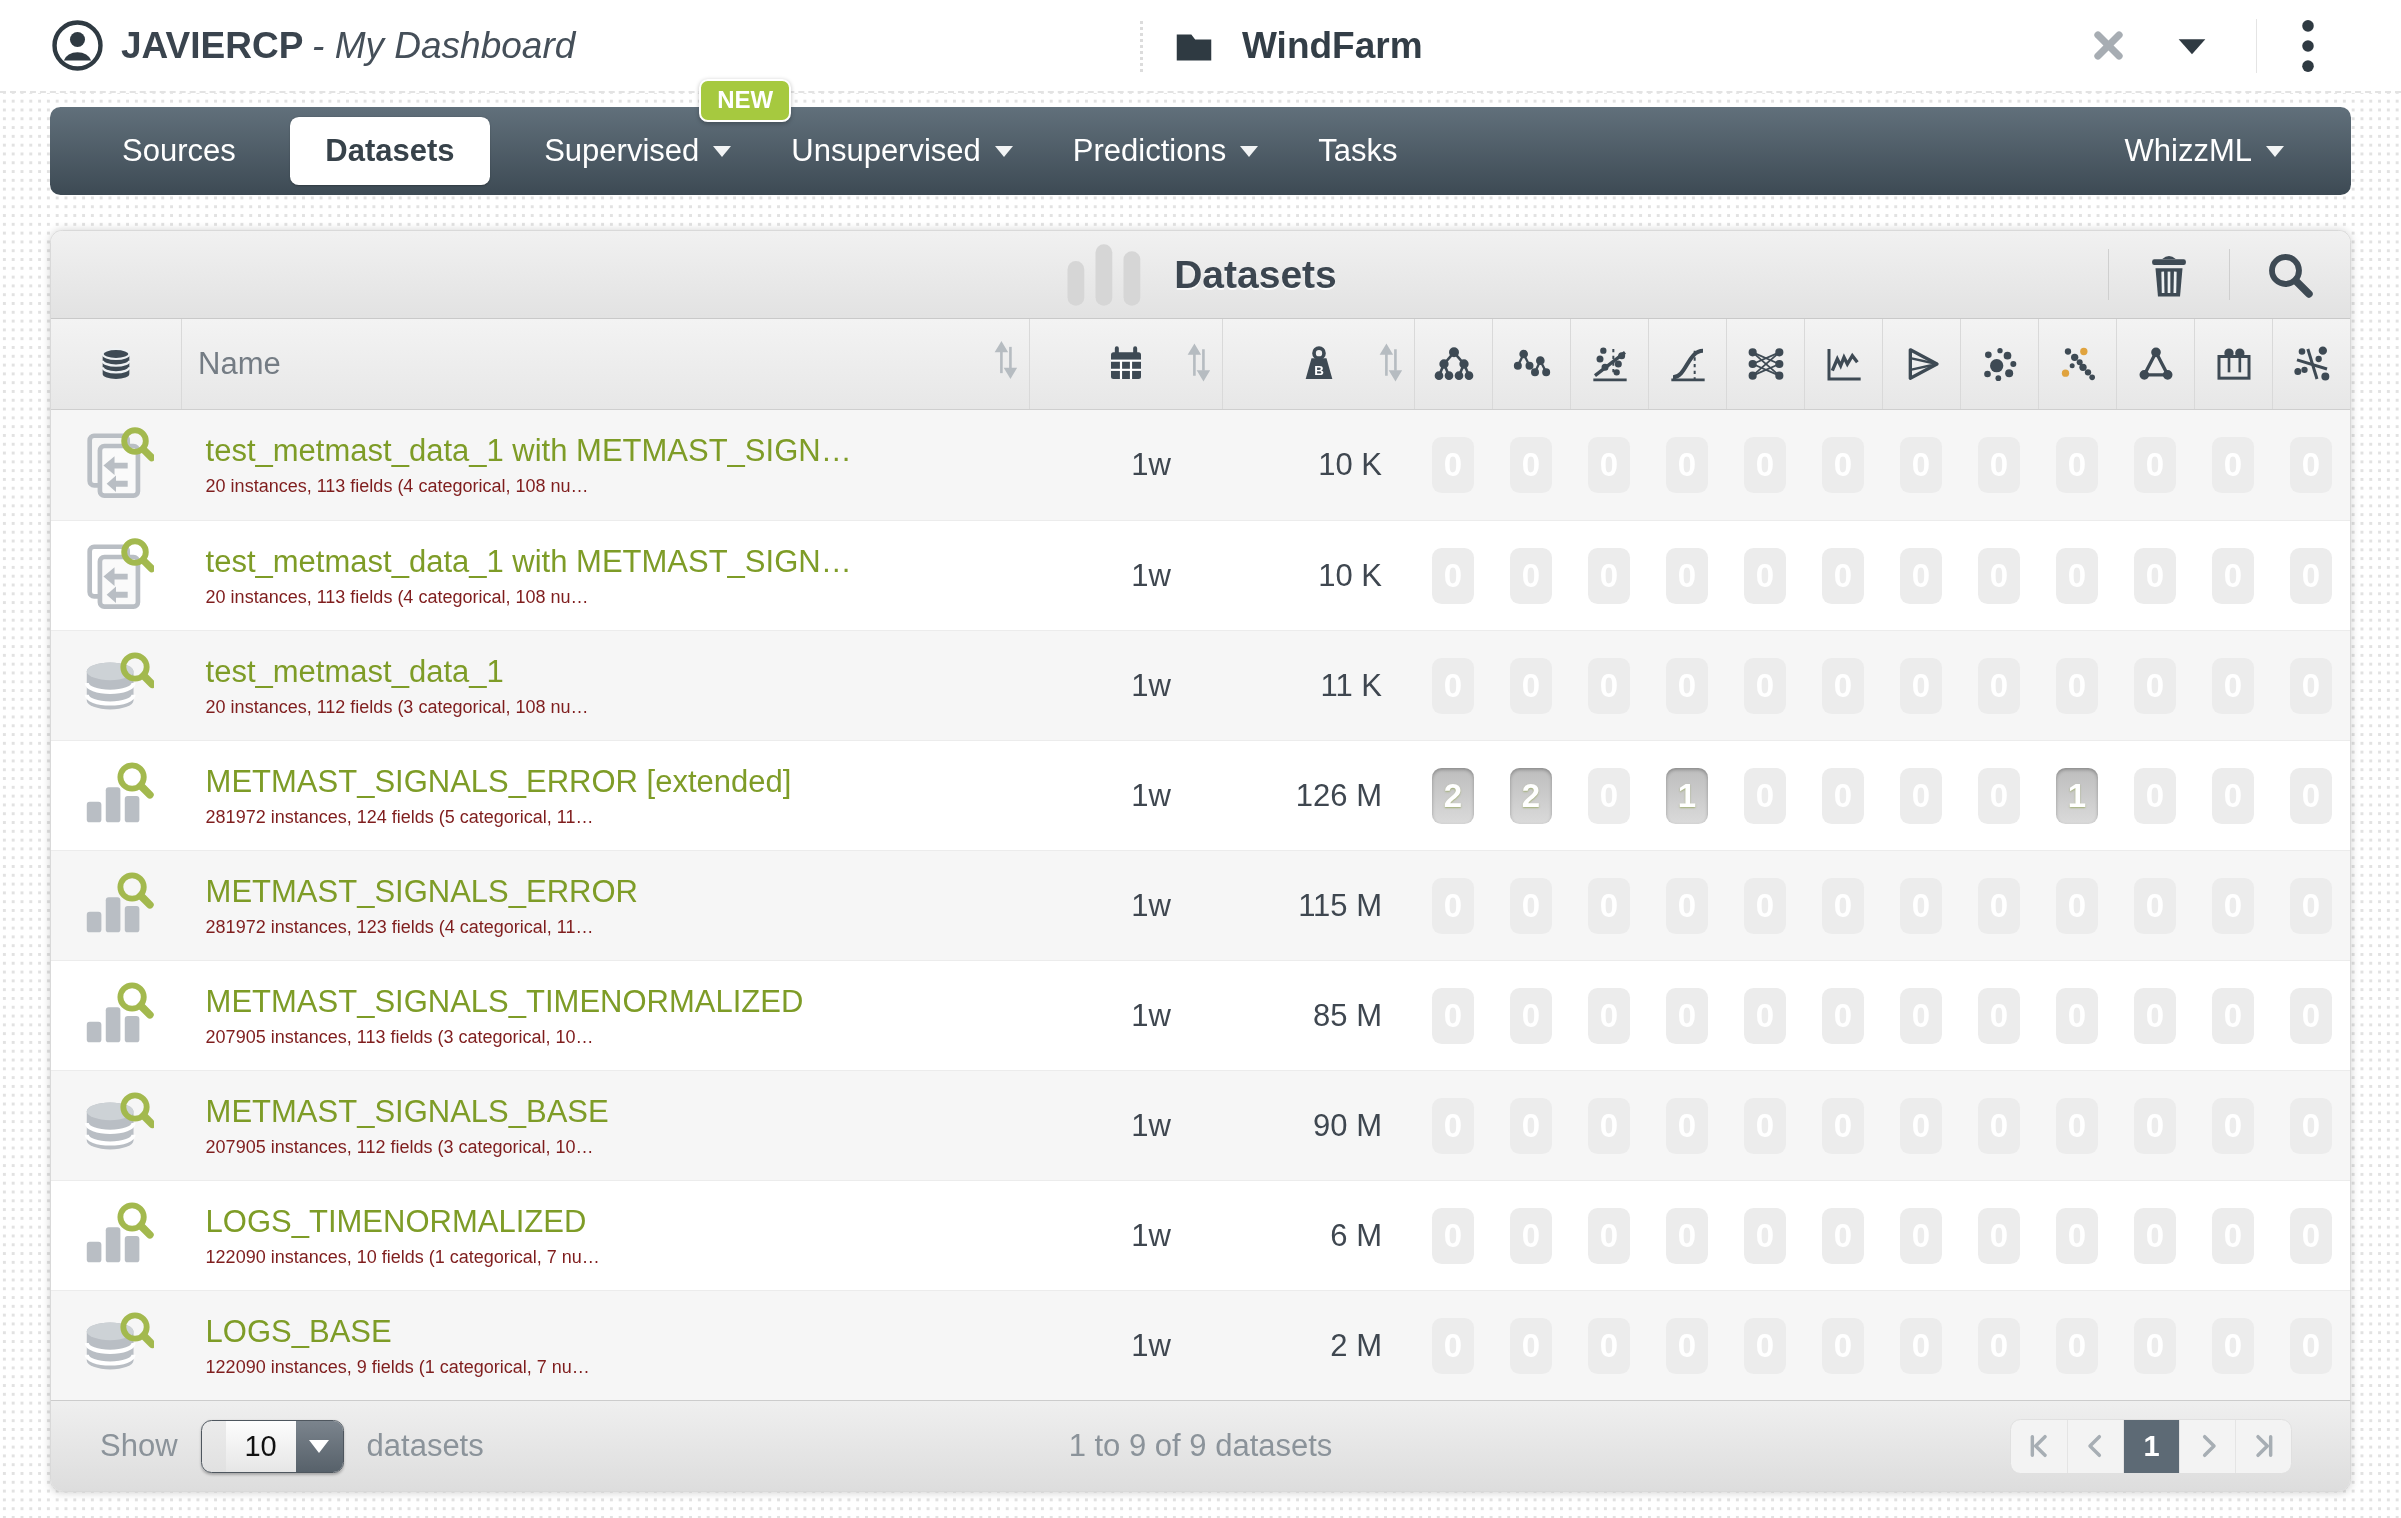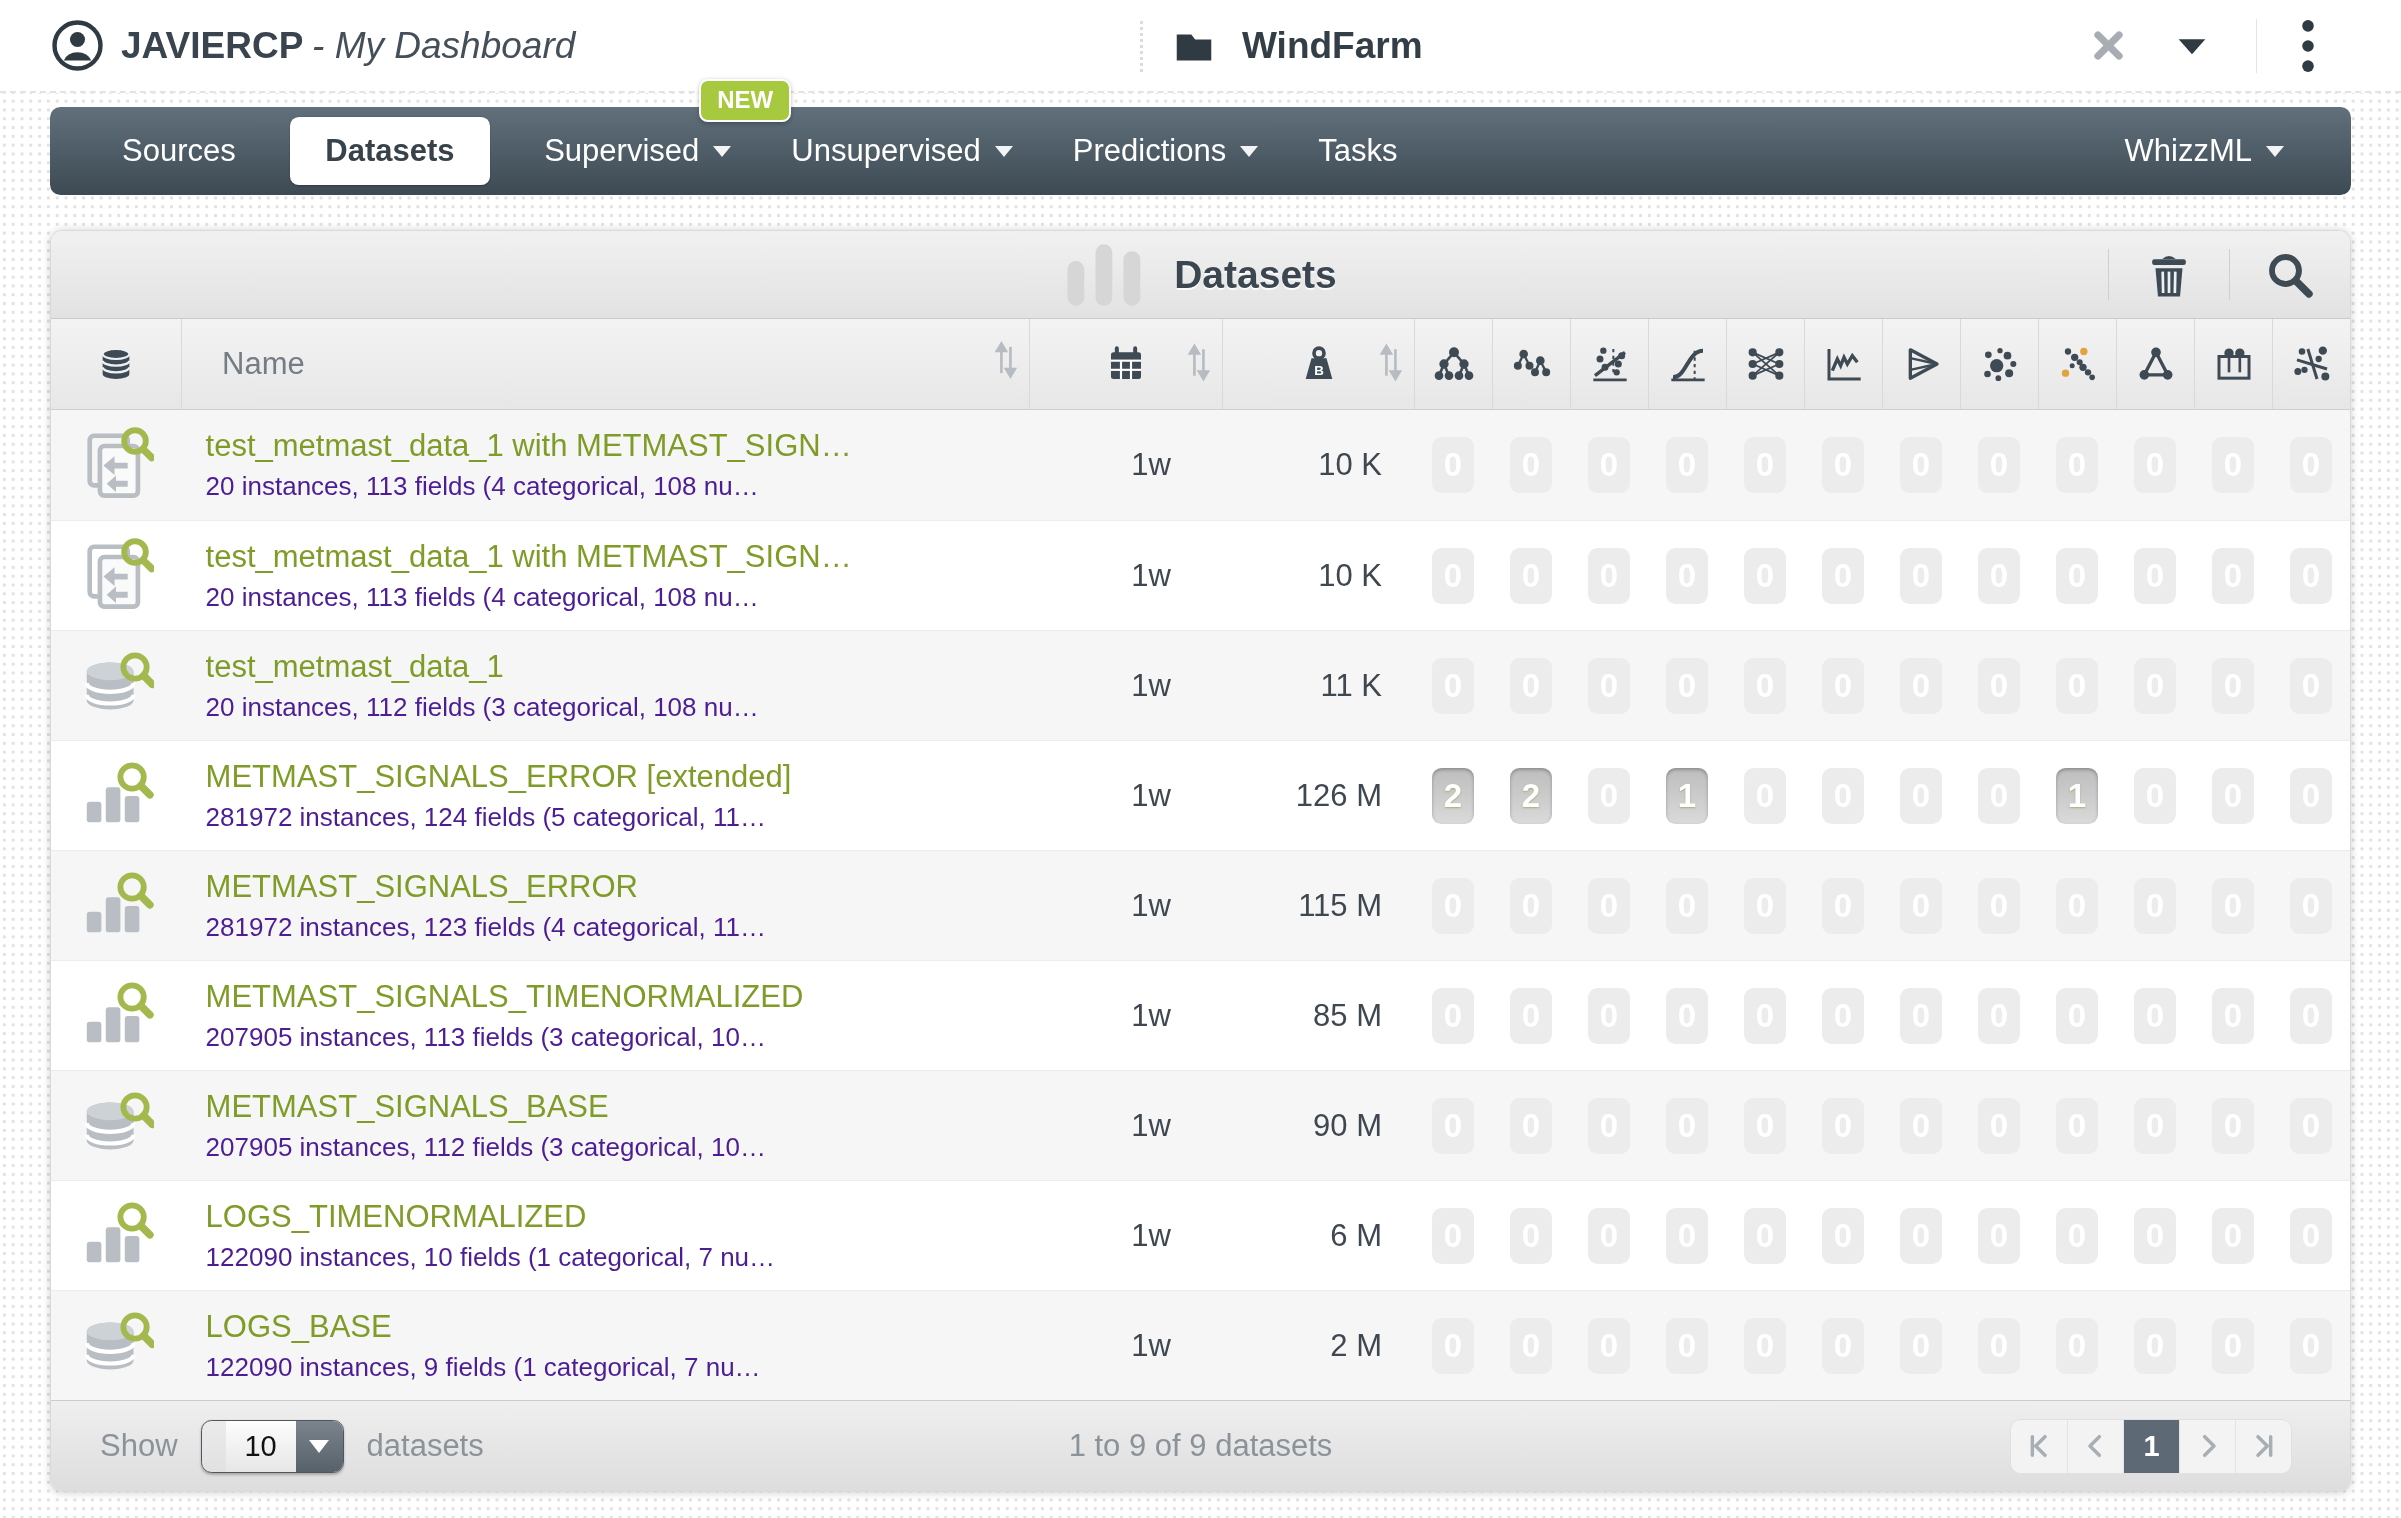--- a/index.html
+++ b/index.html
@@ -67,36 +67,36 @@
   .action-svg { width: 54px; height: 54px; }
   
   .thead {
     display: flex; height: 91px; align-items: stretch;
     background: linear-gradient(#f3f3f3, #e7e7e7);
     border-bottom: 0.9px solid #cfcfcf;
   }
   .hcell { display: flex; align-items: center; justify-content: center; border-left: 1.8px solid #d9d9d9; position: relative; }
   .hcell:first-child { border-left: none; }
   .col-icon { width: 130px; }
-  .col-name { flex: 1; justify-content: flex-start; padding-left: 40px; font-size: 31px; color: #747c84; }
+  .col-name { flex: 1; justify-content: flex-start; padding-left: 16px; font-size: 31px; color: #747c84; }
   .col-age { width: 193px; }
   .col-size { width: 192px; }
   .col-count { width: 78px; cursor: pointer; }
   .colicon { width: 40px; height: 40px; }
   .sort { position: absolute; right: 12.3px; top: 50%; transform: translateY(-50%); cursor: pointer; }
   .sort-svg { width: 23px; height: 44px; }
   
   .row { display: flex; height: 110px; align-items: center; border-top: 0.9px solid #ececec; cursor: pointer; }
   .row:first-child { border-top: none; }
   .row:nth-child(odd) { background: #f6f6f6; }
   .cell-icon { width: 130px; display: flex; justify-content: center; }
   .rowicon { width: 76px; height: 76px; }
   .cell-name { flex: 1; padding-left: 24.6px; overflow: hidden; }
   .name-link { color: #7e9c27; font-weight: normal; font-size: 31px; white-space: nowrap; }
-  .name-sub { color: #4c1d95; font-size: 26px; margin-top: 7px; white-space: nowrap; }
+  .name-sub { color: #7f1d1d; font-size: 18px; margin-top: 7px; white-space: nowrap; }
   .cell-age { width: 193px; text-align: right; padding-right: 51px; font-size: 31px; color: #3f4750; }
   .cell-size { width: 192px; text-align: right; padding-right: 32px; font-size: 31px; color: #3f4750; }
   .cell-count { width: 78px; display: flex; justify-content: center; }
   .badge {
     width: 42px; height: 56px; border-radius: 9.7px; background: #ececec;
     color: #fff; font-weight: bold; font-size: 33px;
     display: flex; align-items: center; justify-content: center;
   }
   .badge.active {
     background: linear-gradient(#bdbdbd, #dadada);

